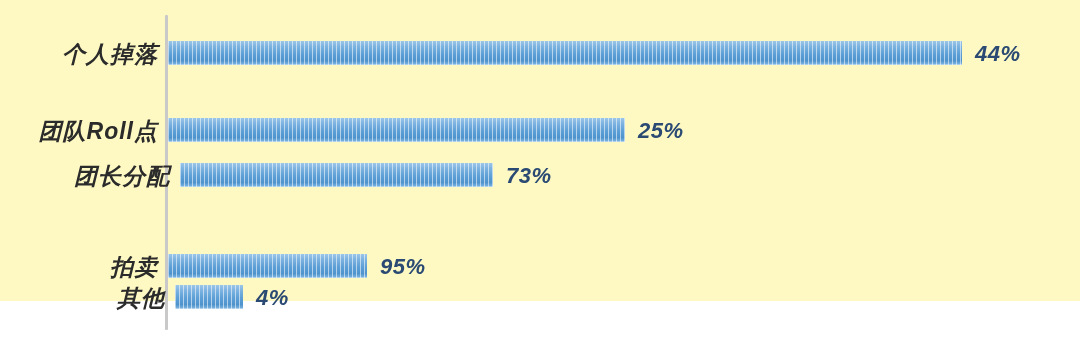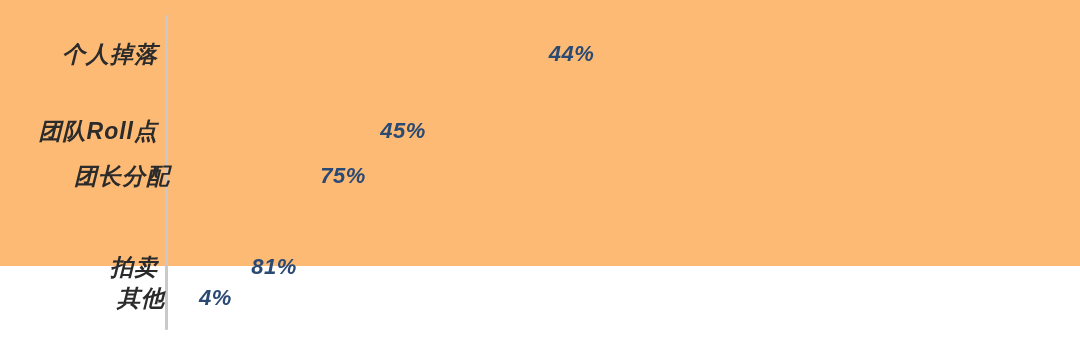--- a/index.html
+++ b/index.html
@@ -10,22 +10,22 @@
   body {
     width: 1080px;
     height: 351px;
     font-family: "Liberation Sans", "DejaVu Sans", sans-serif;
     overflow: hidden;
   }
 
   #chart-root {
     position: relative;
     width: 1080px;
-    height: 266px;
-    background: #fdba74;
+    height: 301px;
+    background: #fef9c3;
   }
 
   
   #axis-line {
     position: absolute;
     left: 165px;
     top: 15px;
     width: 3px;
     height: 315px;
     background: #c9c9c9;
@@ -54,22 +54,21 @@
     white-space: nowrap;
     line-height: 26px;
   }
 
   .bar-wrap {
     position: absolute;
     left: 168px;
     top: 0;
     height: 26px;
     display: flex;
-    align-items: center;
-    flex-direction: column;
+    align-items: flex-start;
   }
 
   .bar {
     height: 24px;
     background-color: #6aaade;
     background-image:
       repeating-linear-gradient(
         90deg,
         rgba(255,255,255,0.55) 0px,
         rgba(255,255,255,0.55) 1px,
@@ -110,37 +109,37 @@
     <div class="bar-wrap">
       <div class="bar" style="width:794px;"></div>
       <div class="value-label">44%</div>
     </div>
   </div>
 
   <div class="row" style="top:118px;">
     <div class="cat-label">团队Roll点</div>
     <div class="bar-wrap">
       <div class="bar" style="width:457px;"></div>
-      <div class="value-label">45%</div>
+      <div class="value-label">25%</div>
     </div>
   </div>
 
   <div class="row" style="top:163px;margin-left:12px;">
     <div class="cat-label">团长分配</div>
     <div class="bar-wrap">
       <div class="bar" style="width:313px;"></div>
-      <div class="value-label">75%</div>
+      <div class="value-label">73%</div>
     </div>
   </div>
 
   <div class="row" style="top:224px;margin-top:30px;">
     <div class="cat-label">拍卖</div>
     <div class="bar-wrap">
       <div class="bar" style="width:199px;"></div>
-      <div class="value-label">81%</div>
+      <div class="value-label">95%</div>
     </div>
   </div>
 
   <div class="row" style="top:285px;margin-left:7px;">
     <div class="cat-label">其他</div>
     <div class="bar-wrap">
       <div class="bar" style="width:68px;"></div>
       <div class="value-label">4%</div>
     </div>
   </div>

